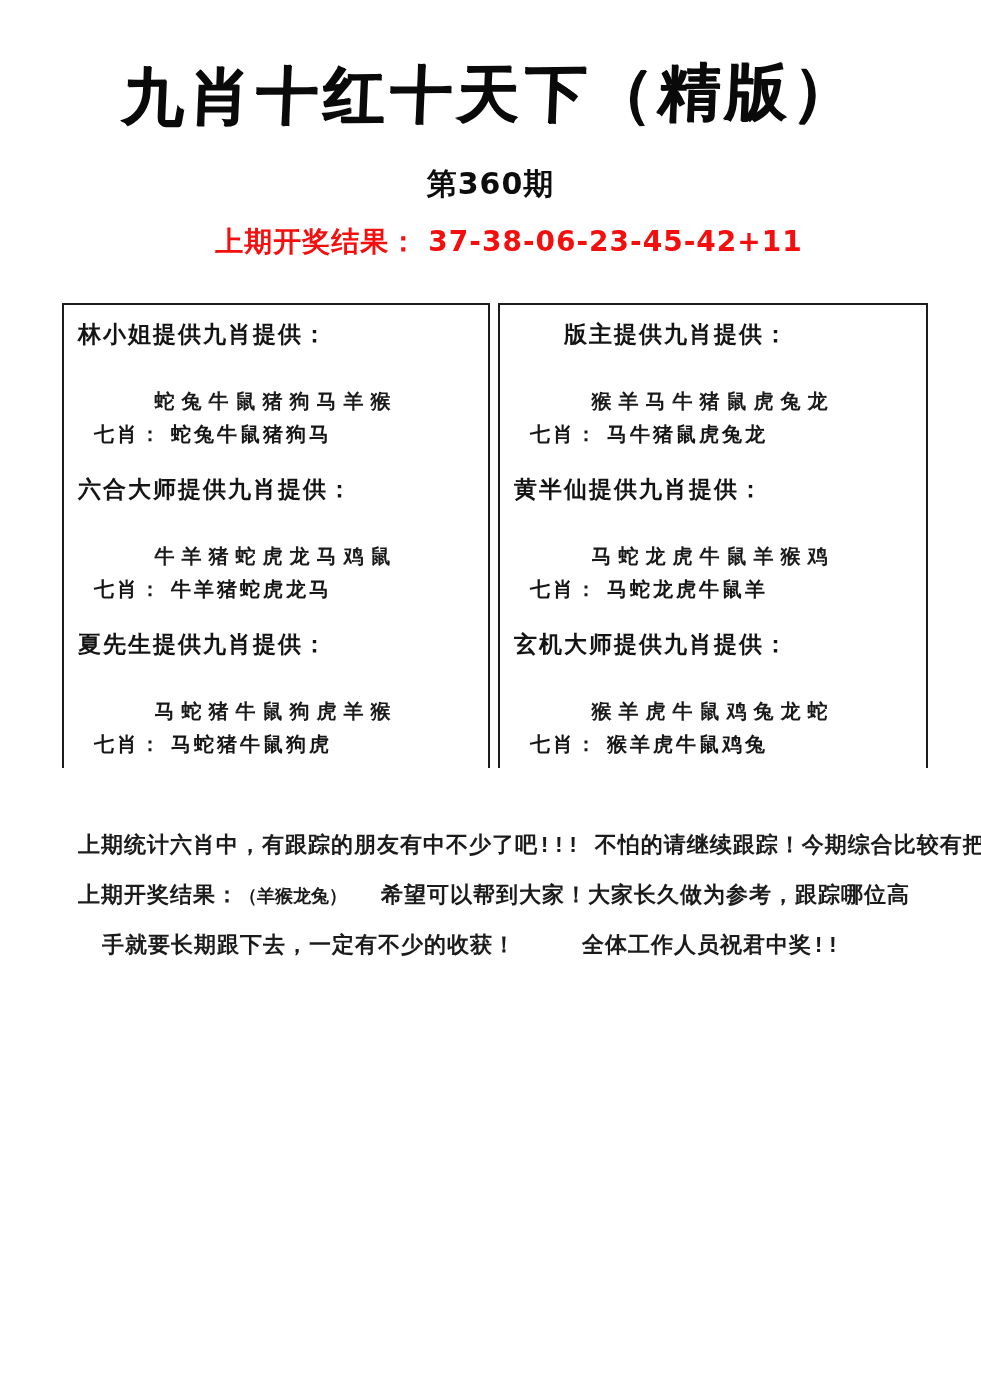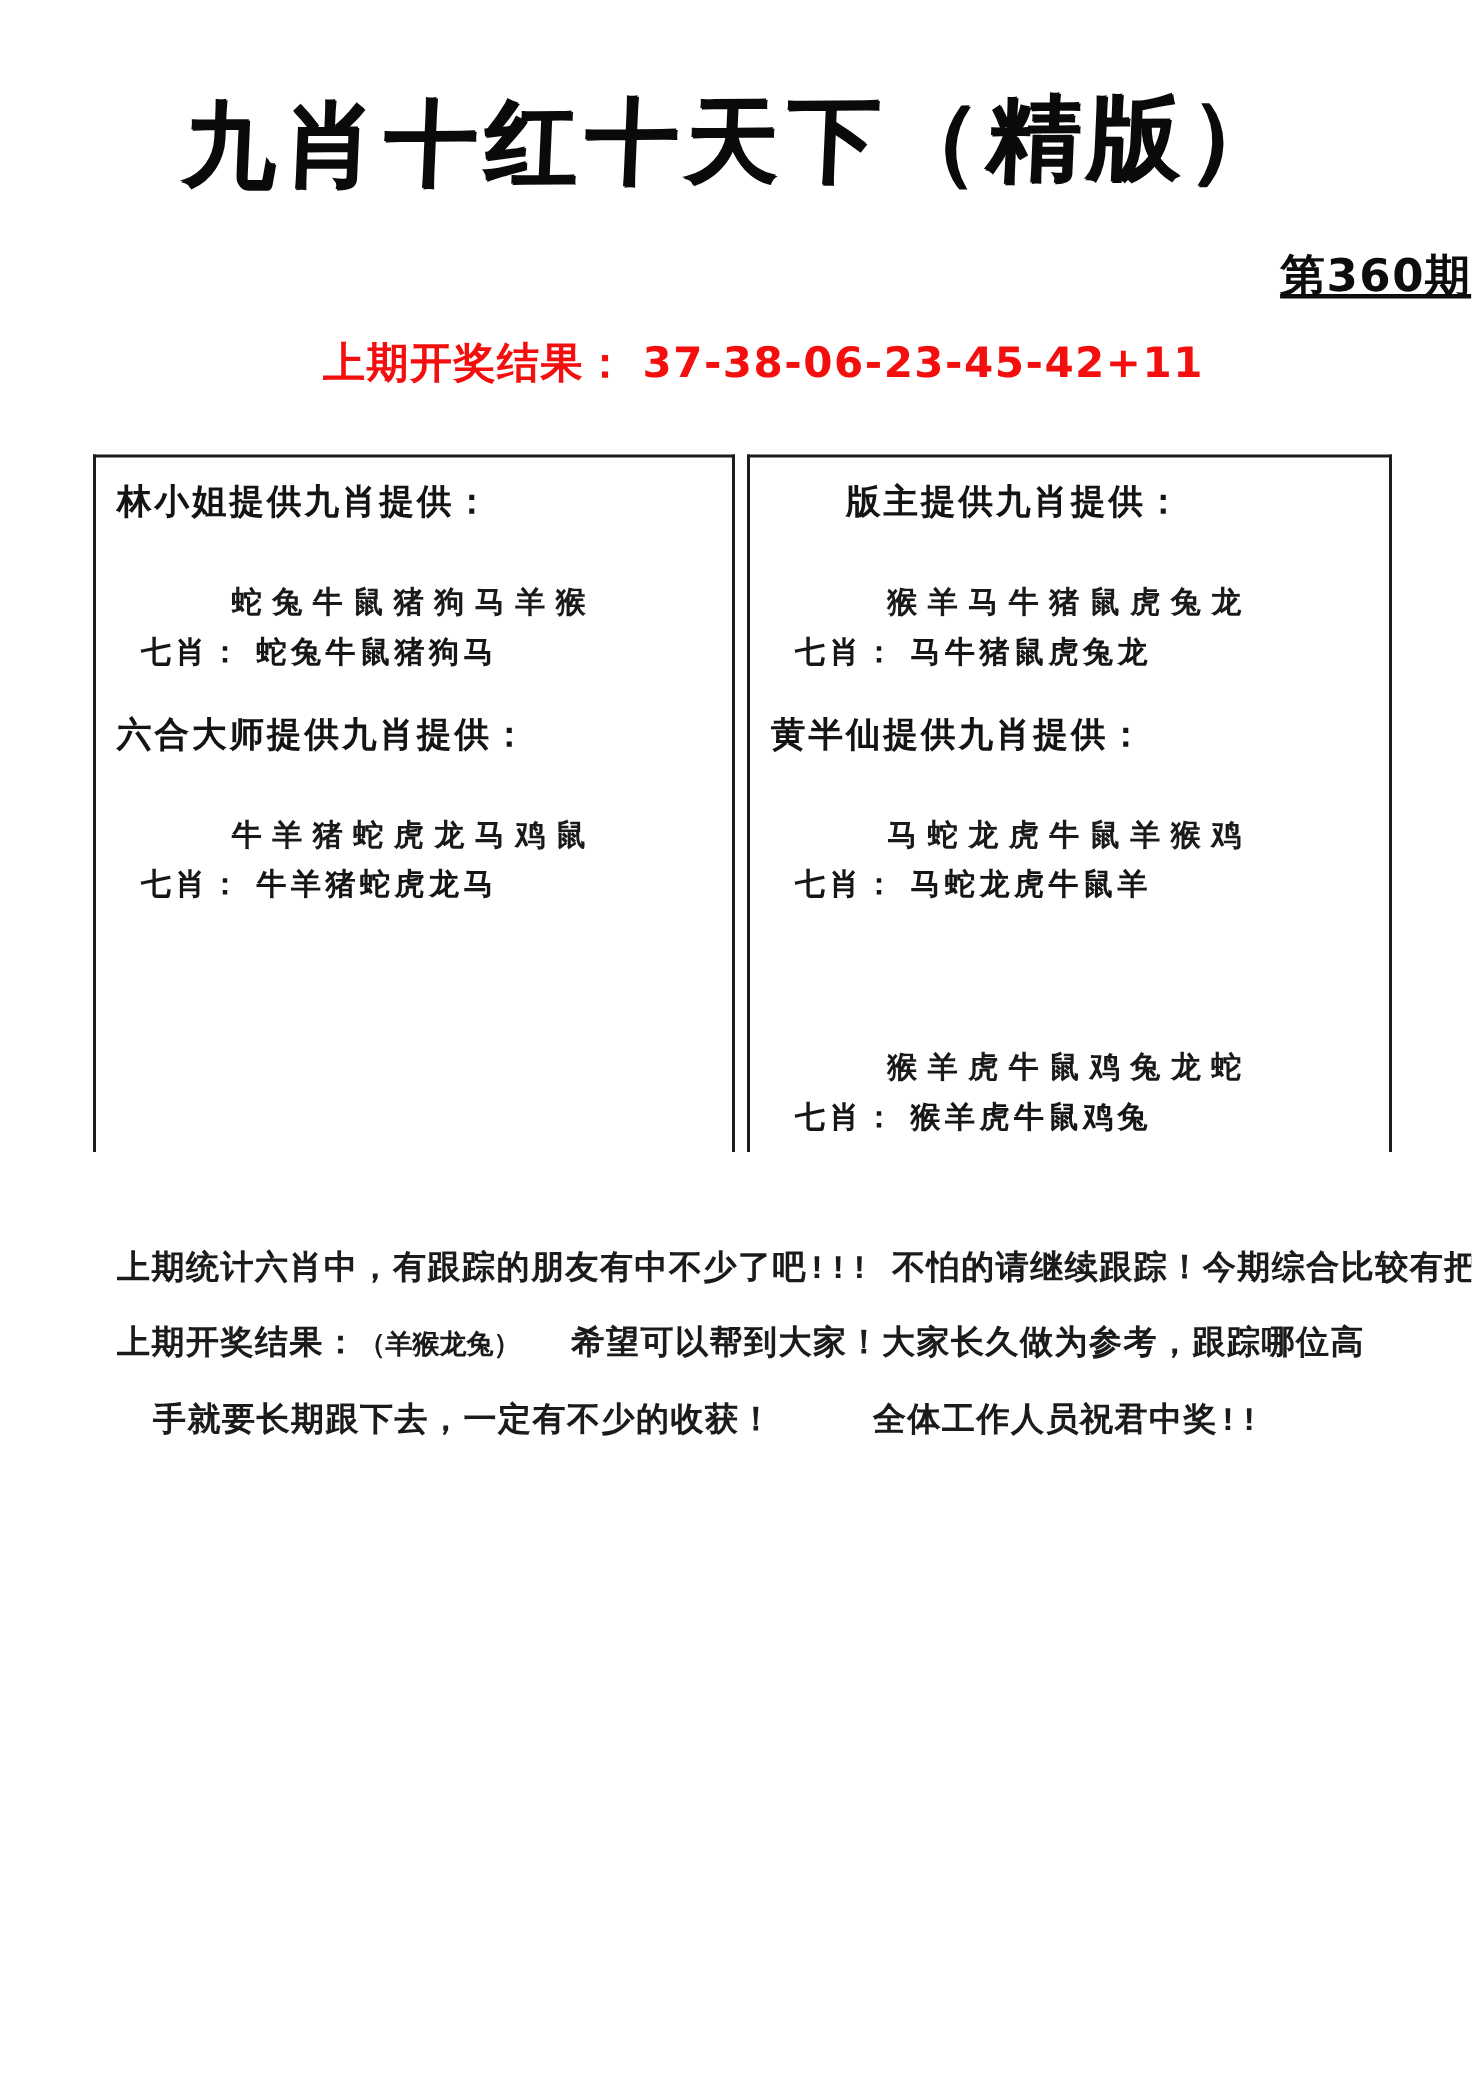--- a/index.html
+++ b/index.html
@@ -12,23 +12,23 @@
   
   .masthead {
     margin-top:52px; text-align:center;
     font-family:"DejaVu Sans", sans-serif;
     font-weight:900; font-size:62px; letter-spacing:5px;
     transform:skewX(-3deg) rotate(-0.5deg);
     color:#0a0a0a; text-shadow:1px 1px 0 #0a0a0a;
     white-space:nowrap;
   }
   .issue {
-    margin-top:28px; text-align:right;
+    margin-top:28px; text-align:center;
     font-family:"DejaVu Sans", sans-serif;
-    font-weight:bold; font-size:30px; color:#0d0d0d; letter-spacing:1px;text-decoration:underline;
+    font-weight:bold; font-size:30px; color:#0d0d0d; letter-spacing:1px;
   }
   .result-line {
     margin-top:18px; text-align:center;
     font-family:"DejaVu Sans", sans-serif;
     font-weight:bold; font-size:28px; letter-spacing:1px;
     white-space:nowrap;
   }
   .result-label { margin-right:10px; }
   
   .boxes {
@@ -94,38 +94,46 @@
           <span class="seven-label">七肖：</span><span>蛇兔牛鼠猪狗马</span>
         </div>
       </div>
       <div class="section">
         <div class="sec-header">六合大师提供九肖提供：</div>
         <div class="nine-line">牛羊猪蛇虎龙马鸡鼠</div>
         <div class="seven-line">
           <span class="seven-label">七肖：</span><span>牛羊猪蛇虎龙马</span>
         </div>
       </div>
+      <div class="section">
+        <div class="sec-header">夏先生提供九肖提供：</div>
+        <div class="nine-line">马蛇猪牛鼠狗虎羊猴</div>
+        <div class="seven-line">
+          <span class="seven-label">七肖：</span><span>马蛇猪牛鼠狗虎</span>
+        </div>
+      </div>
     </div>
 
     <div class="box right">
       <div class="section">
         <div class="sec-header">版主提供九肖提供：</div>
         <div class="nine-line">猴羊马牛猪鼠虎兔龙</div>
         <div class="seven-line">
           <span class="seven-label">七肖：</span><span>马牛猪鼠虎兔龙</span>
         </div>
       </div>
       <div class="section">
         <div class="sec-header">黄半仙提供九肖提供：</div>
         <div class="nine-line">马蛇龙虎牛鼠羊猴鸡</div>
         <div class="seven-line">
           <span class="seven-label">七肖：</span><span>马蛇龙虎牛鼠羊</span>
         </div>
       </div>
       <div class="section">
+        <div class="sec-header">玄机大师提供九肖提供：</div>
         <div class="nine-line">猴羊虎牛鼠鸡兔龙蛇</div>
         <div class="seven-line">
           <span class="seven-label">七肖：</span><span>猴羊虎牛鼠鸡兔</span>
         </div>
       </div>
     </div>
 
   </div>
 
   <div class="footer">

